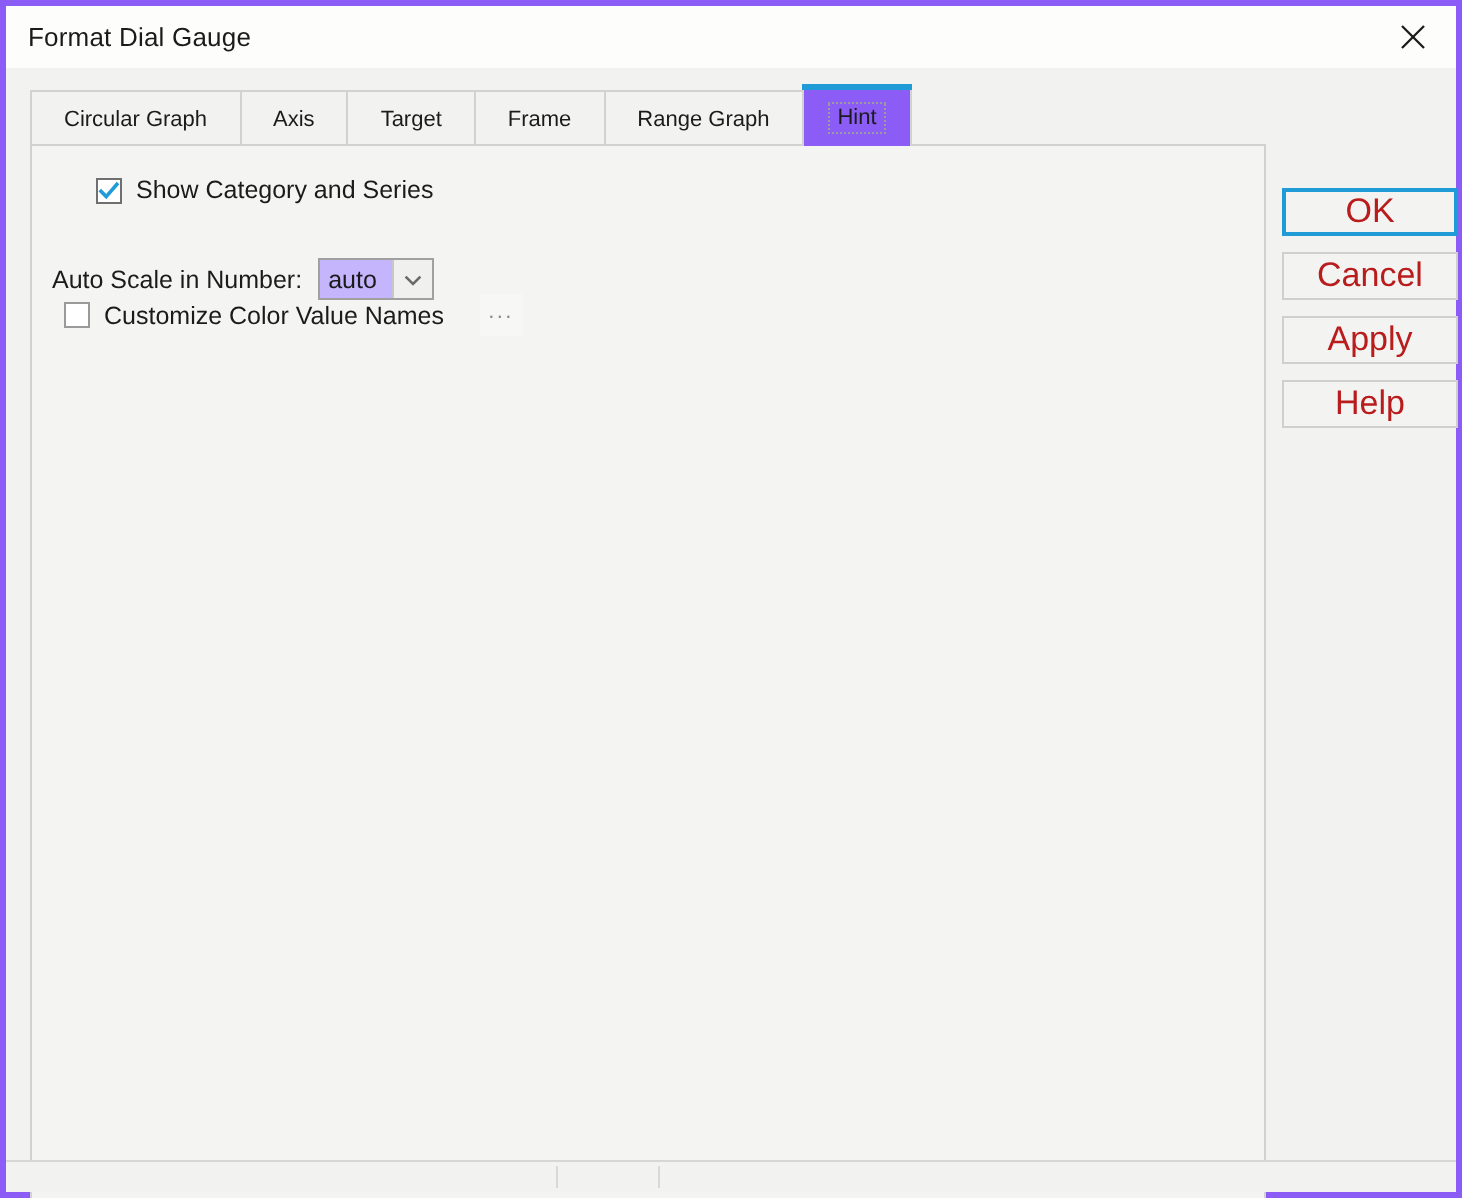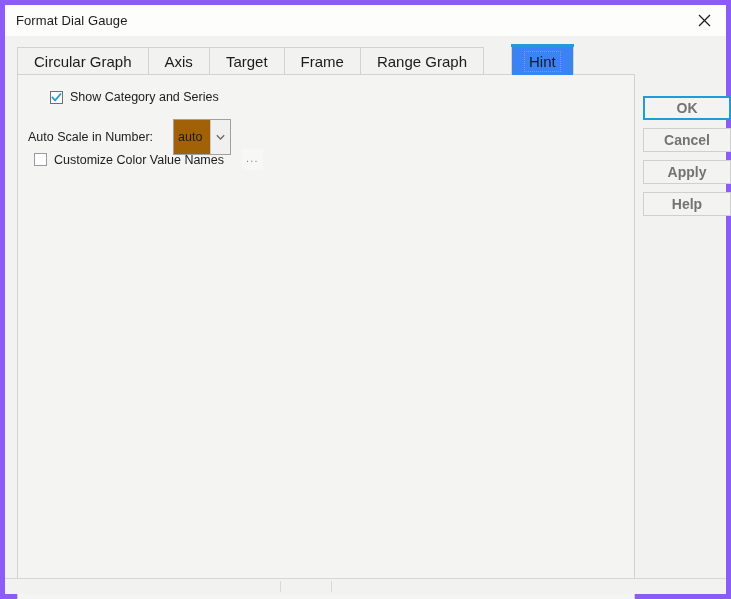--- a/index.html
+++ b/index.html
@@ -16,21 +16,21 @@
     overflow: hidden;
     -webkit-font-smoothing: antialiased;
   }
 
   #window {
     position: absolute;
     left: 0; top: 0;
     width: 731px;
     height: 599px;
     background: #f2f2f0;
-    border: 5px solid #8b5cf6;
+    border: 3px solid #8b5cf6;
     box-sizing: border-box;
     display: flex;
     flex-direction: column;
   }
 
   
   #titlebar {
     height: 31px;
     min-height: 31px;
     background: #fdfdfb;
@@ -77,37 +77,36 @@
   .tab {
     height: 28px;
     box-sizing: border-box;
     background: #f2f2f0;
     border: 1px solid #d2d2d0;
     border-bottom: none;
     padding: 0 12px;
     display: flex;
     align-items: center;
     justify-content: center;
-    font-size: 15px;
+    font-size: 11px;
     color: #1b1b1b;
     cursor: default;
     user-select: none;
     white-space: nowrap;
     margin-right: -1px;
     position: relative;
   }
   .tab.selected {
     height: 31px;
-    background: #3b82f6;
+    background: #8b5cf6;
     border: 1px solid #d2d2d0;
     border-top: none;
     border-bottom: none;
     z-index: 3;
     cursor: default;
-    margin-left: 28px;
   }
   .tab.selected::before {
     content: "";
     position: absolute;
     left: -1px; right: -1px; top: 0;
     height: 3px;
     background: #1f9bd8;
   }
   .tab.selected .tab-focus {
     border: 1px dotted #9a9a9a;
@@ -128,21 +127,21 @@
     border: 1px solid #d2d2d0;
   }
 
   
   .row {
     position: absolute;
     display: flex;
     align-items: center;
   }
   #row-show-cat { left: 16px; top: 15px; margin-left: 16px; }
-  #row-auto-scale { left: 10px; top: 44px; gap: 12px; }
+  #row-auto-scale { left: 10px; top: 56px; }
   #row-customize { left: 16px; top: 74px; }
 
   
   .cb {
     width: 13px;
     height: 13px;
     box-sizing: border-box;
     background: #ffffff;
     border: 1px solid #9a9a9a;
     display: inline-flex;
@@ -166,25 +165,25 @@
   .field-label {
     font-size: 12.5px;
     color: #1b1b1b;
     white-space: nowrap;
     user-select: none;
   }
 
   
   .combo {
     margin-left: 8px;
-    height: 36px;
+    height: 21px;
     width: 58px;
     box-sizing: border-box;
     border: 1px solid #a0a0a0;
-    background: #a16207;
+    background: #c4b5fd;
     display: flex;
     align-items: stretch;
     cursor: default;
     justify-content: flex-end;
   }
   .combo-value {
     flex: 1;
     display: flex;
     align-items: center;
     padding-left: 4px;
@@ -229,29 +228,28 @@
     top: 60px;
     width: 88px;
   }
   .btn {
     width: 88px;
     height: 24px;
     box-sizing: border-box;
     background: #f3f3f1;
     border: 1px solid #cfcfcd;
     font-family: "Liberation Sans", sans-serif;
-    font-size: 14px;
-    color: #737373;
+    font-size: 17px;
+    color: #b91c1c;
     display: flex;
     align-items: center;
     justify-content: center;
     cursor: default;
     user-select: none;
     margin-bottom: 8px;
-    font-weight: bold;
   }
   .btn.default {
     border: 2px solid #1f9bd8;
     background: #f3f3f1;
   }
   .btn.spaced { margin-top: 2px; }
 
   
   #statusbar {
     height: 15px;

